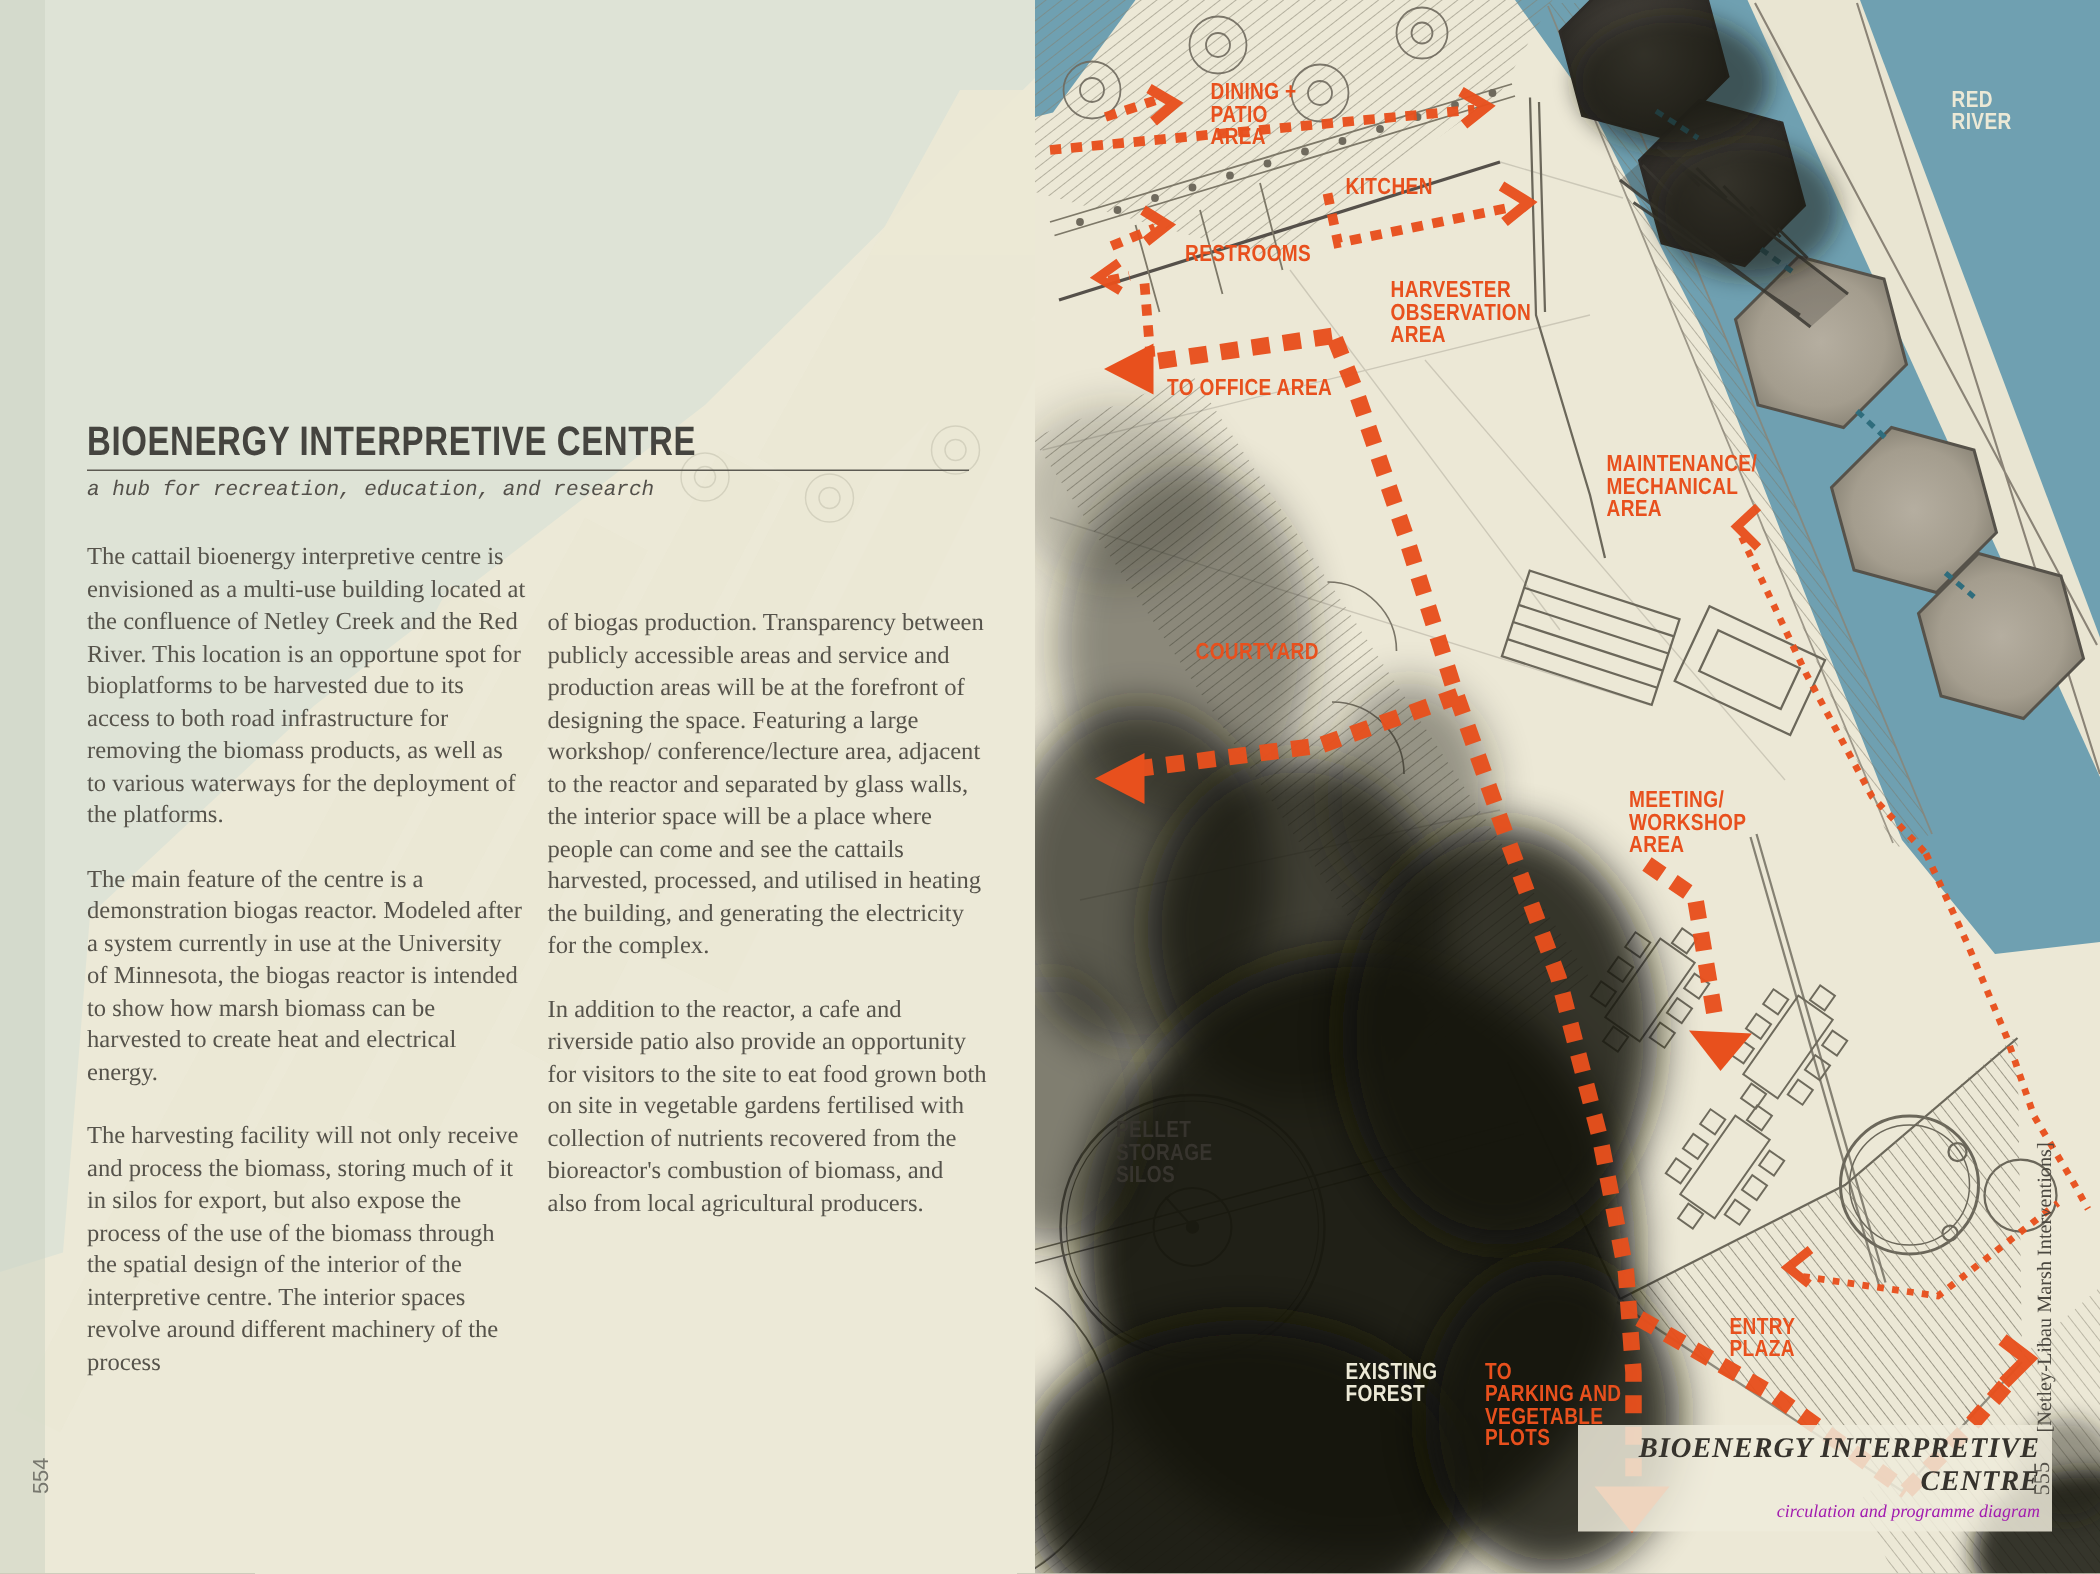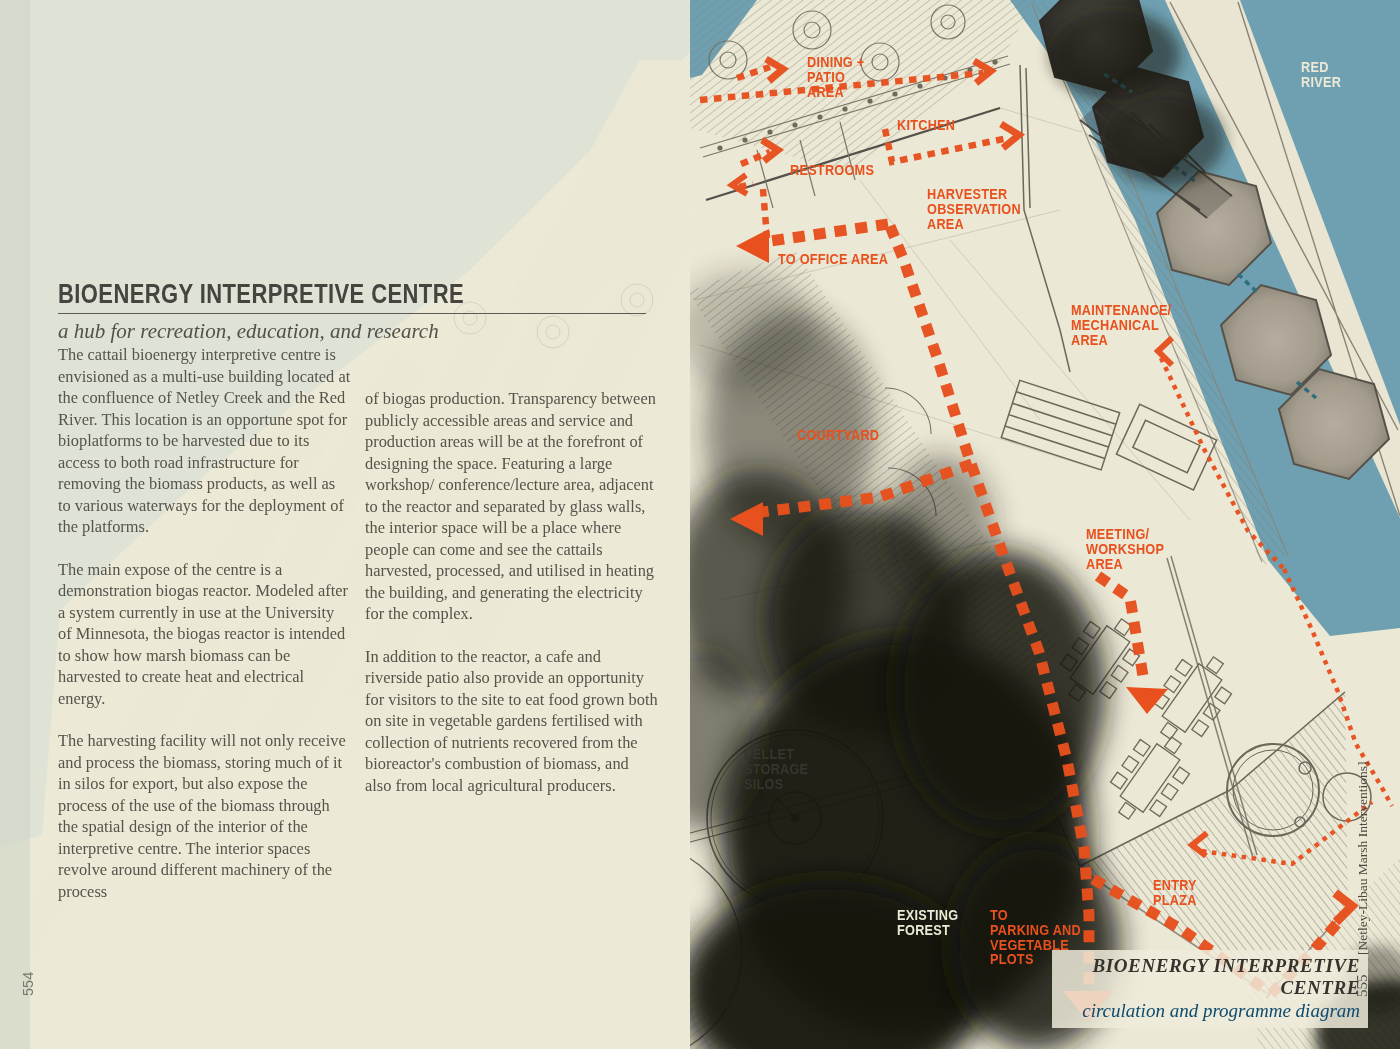--- a/index.html
+++ b/index.html
@@ -5,41 +5,41 @@
   html,body{margin:0;padding:0;background:#b7b5a6;}
   #canvas{position:relative;width:1400px;height:1049px;overflow:hidden;background:#ece9d7;
           font-family:"Liberation Sans",sans-serif;}
   svg{position:absolute;left:0;top:0;}
 
   
   .title-block{position:absolute;left:58px;top:278px;width:588px;}
   .title-block h1{margin:0;font-size:27.5px;font-weight:700;color:#45443f;letter-spacing:.5px;
      transform:scaleX(.80);transform-origin:0 0;white-space:nowrap;}
   .title-rule{margin-top:3px;border-top:1.6px solid #5c5a52;width:588px;}
-  .subtitle{margin-top:5px;font-family:Liberation Serif, serif;font-style:italic;
-     font-size:21px;color:#53504a;}
-  .col{position:absolute;top:344px;width:294px;font-family:"Liberation Serif",serif;
+  .subtitle{margin-top:5px;font-family:Liberation Mono, monospace;font-style:italic;
+     font-size:14px;color:#53504a;}
+  .col{position:absolute;top:360px;width:294px;font-family:"Liberation Serif",serif;
      font-size:16.4px;line-height:21.5px;color:#56534b;}
   .col p{margin:0 0 21px 0;}
   #col1{left:58px;} #col2{left:365px;margin-top:44px;}
 
   
   .lbl{position:absolute;font-weight:700;font-size:15.5px;line-height:14.8px;
        letter-spacing:.3px;color:#e8501d;white-space:pre-line;
        transform:scaleX(.82);transform-origin:0 0;}
   .lbl.dark{color:#37342e;}
   .lbl.cream{color:#ece9d6;}
 
   
   .caption{position:absolute;left:1052px;top:950px;width:300px;text-align:right;
      background:rgba(238,235,218,.85);padding:5px 8px 6px 8px;}
   .caption .ct{font-family:"Liberation Serif",serif;font-weight:700;font-style:italic;
      font-size:19px;color:#36332d;letter-spacing:.6px;}
   .caption .cs{font-family:"Liberation Serif",serif;font-style:italic;
-     font-size:19px;color:#0c4a6e;margin-top:1px;}
+     font-size:12px;color:#a21caf;margin-top:1px;}
 
   
   .vtext{position:absolute;white-space:nowrap;transform:rotate(-90deg);
      transform-origin:0 0;font-family:"Liberation Serif",serif;color:#4b4840;}
   #sidebar-text{left:1355px;top:955px;font-size:13.5px;}
   #pagenum-right{left:1354px;top:997px;font-size:15px;color:#55524a;}
   #pagenum-left{left:20px;top:996px;font-size:14.5px;color:#77776e;
      font-family:"Liberation Sans",sans-serif;}
 </style>
 </head>
@@ -301,21 +301,21 @@
 </svg>
 
 <div class="title-block">
   <h1>BIOENERGY INTERPRETIVE CENTRE</h1>
   <div class="title-rule"></div>
   <div class="subtitle">a hub for recreation, education, and research</div>
 </div>
 
 <div class="col" id="col1">
   <p>The cattail bioenergy interpretive centre is envisioned as a multi-use building located at the confluence of Netley Creek and the Red River. This location is an opportune spot for bioplatforms to be harvested due to its access to both road infrastructure for removing the biomass products, as well as to various waterways for the deployment of the platforms.</p>
-  <p>The main expose of the centre is a demonstration biogas reactor. Modeled after a system currently in use at the University of Minnesota, the biogas reactor is intended to show how marsh biomass can be harvested to create heat and electrical energy.</p>
+  <p>The main feature of the centre is a demonstration biogas reactor. Modeled after a system currently in use at the University of Minnesota, the biogas reactor is intended to show how marsh biomass can be harvested to create heat and electrical energy.</p>
   <p>The harvesting facility will not only receive and process the biomass, storing much of it in silos for export, but also expose the process of the use of the biomass through the spatial design of the interior of the interpretive centre. The interior spaces revolve around different machinery of the process</p>
 </div>
 <div class="col" id="col2">
   <p>of biogas production. Transparency between publicly accessible areas and service and production areas will be at the forefront of designing the space. Featuring a large workshop/ conference/lecture area, adjacent to the reactor and separated by glass walls, the interior space will be a place where people can come and see the cattails harvested, processed, and utilised in heating the building, and generating the electricity for the complex.</p>
   <p>In addition to the reactor, a cafe and riverside patio also provide an opportunity for visitors to the site to eat food grown both on site in vegetable gardens fertilised with collection of nutrients recovered from the bioreactor's combustion of biomass, and also from local agricultural producers.</p>
 </div>
 
 <div class="lbl" style="left:807px;top:55px;">DINING +
 PATIO
 AREA</div>

